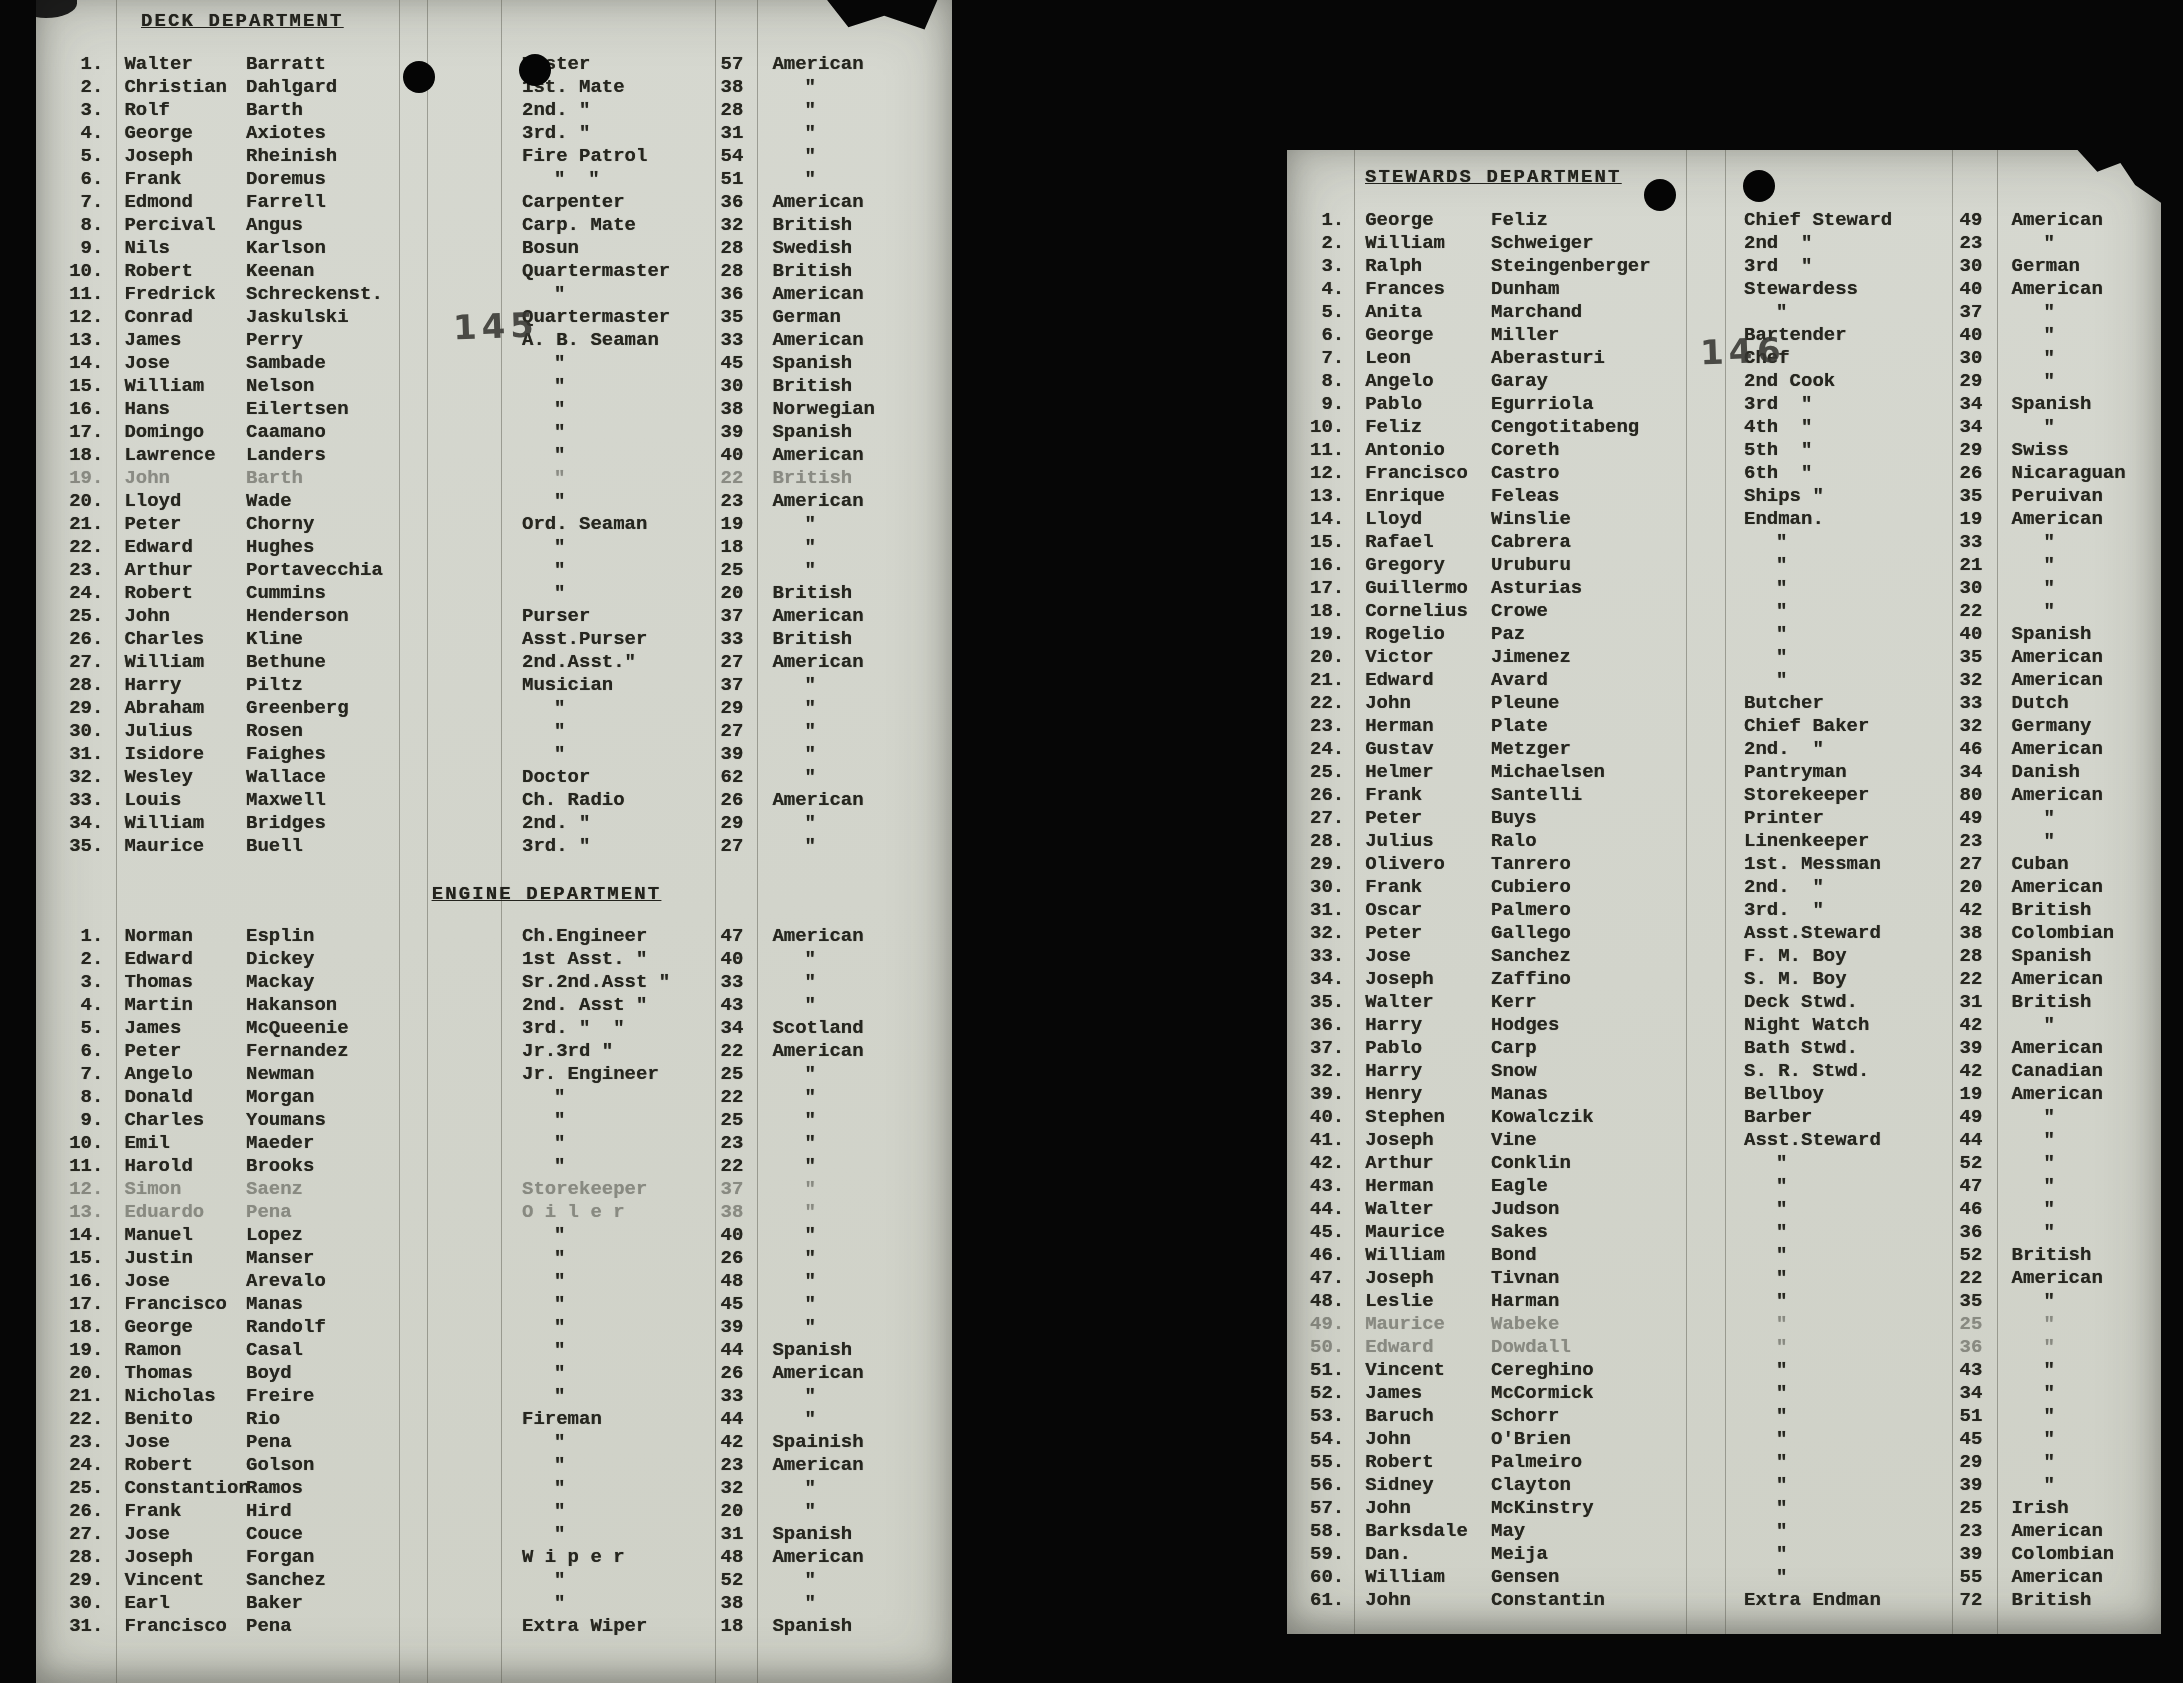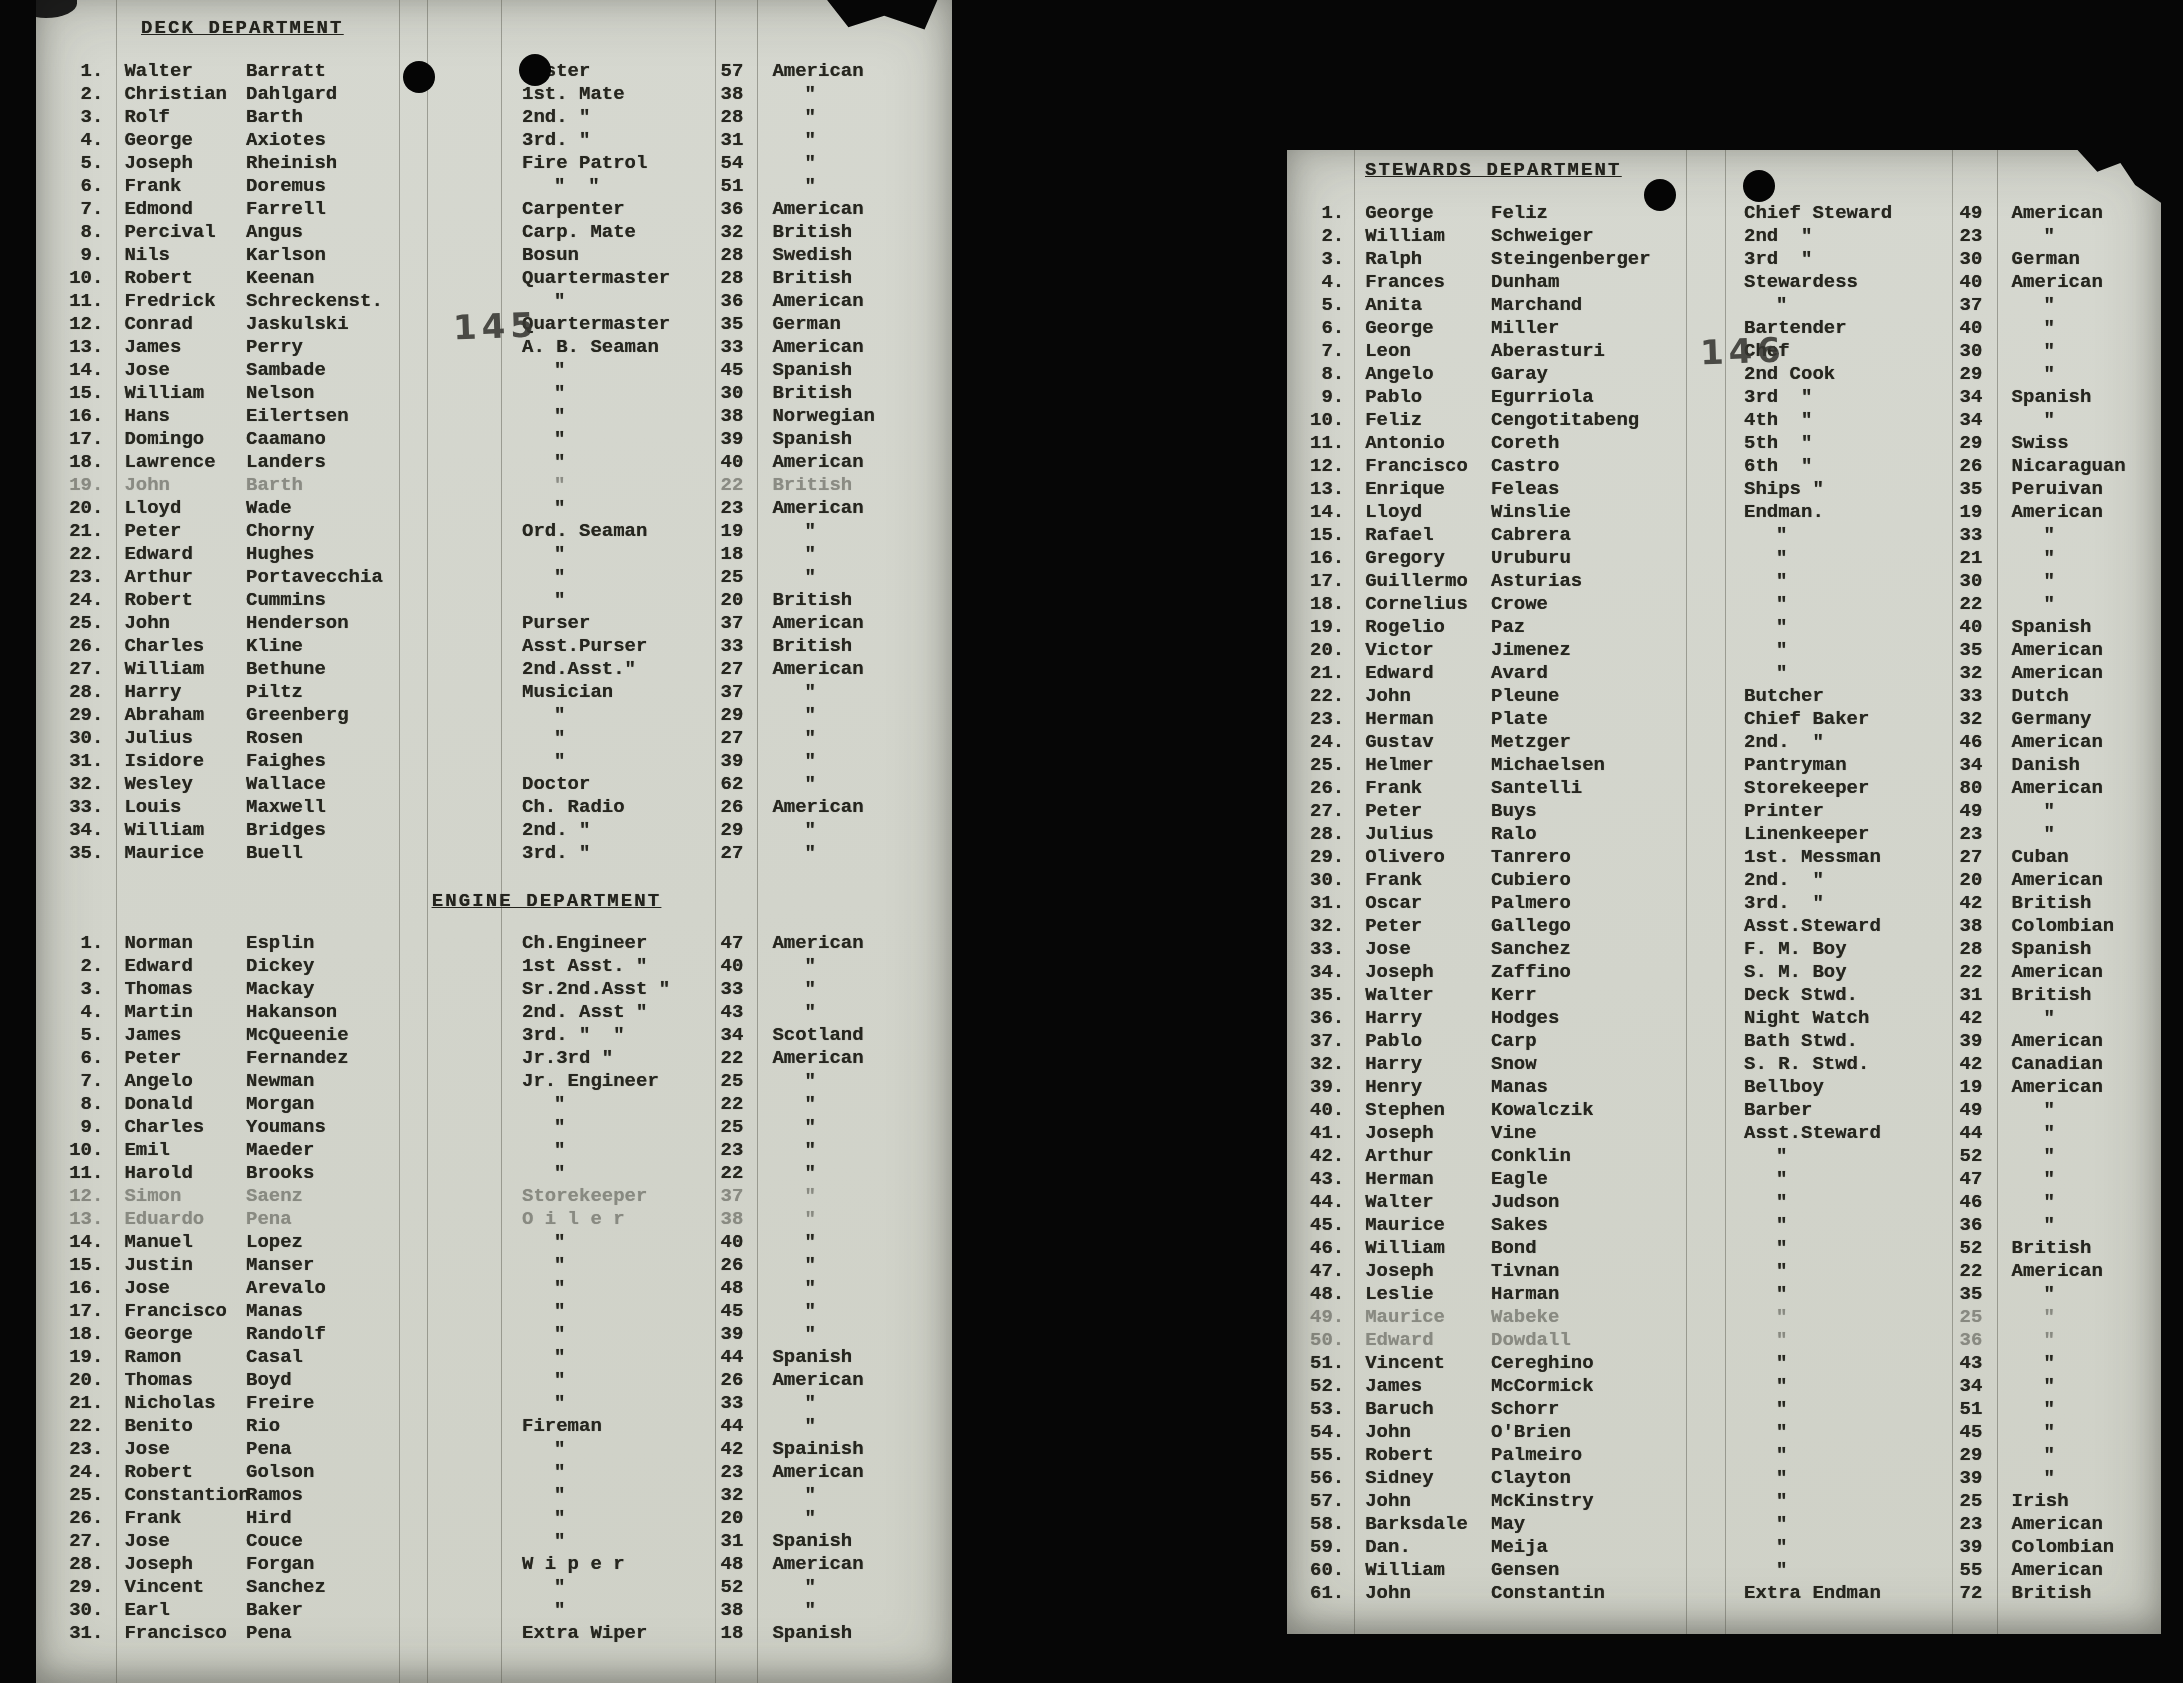--- a/index.html
+++ b/index.html
@@ -13,22 +13,22 @@
     position:absolute; overflow:hidden;
     background:linear-gradient(175deg,#d6d8d0 0%, #d2d4cb 55%, #cfd1c7 100%);
     box-shadow: inset 0 0 63px rgba(40,40,30,0.28), inset 0 -8.4px 28px rgba(0,0,0,0.25);
   }
   .page-left  { left:36px;  top:0;     width:916px; height:1684px; }
   .page-right { left:1287px; top:150px; width:874px; height:1484px; }
 
   .vline { position:absolute; top:0; bottom:0; width:1.4px; background:rgba(84,84,74,0.45); z-index:1; }
 
   .content { position:absolute; inset:0; z-index:2; }
-  .page-left  .content { padding-top:17px; }
-  .page-right .content { padding-top:9px; }
+  .page-left  .content { padding-top:10px; }
+  .page-right .content { padding-top:16px; }
 
   .section-title {
     font-size:19px; font-weight:700; height:23px; line-height:23px;
     text-decoration:underline; letter-spacing:2.1px; color:#23231d;
     text-shadow:0 0 0.7px rgba(35,35,28,0.8);
     margin-bottom:19.6px; white-space:pre;
   }
   .page-left  .section-title { margin-left:105px; }
   .page-right .section-title { margin-left:78px; }
   .section-gap { margin-top:25px;text-align:center; }

